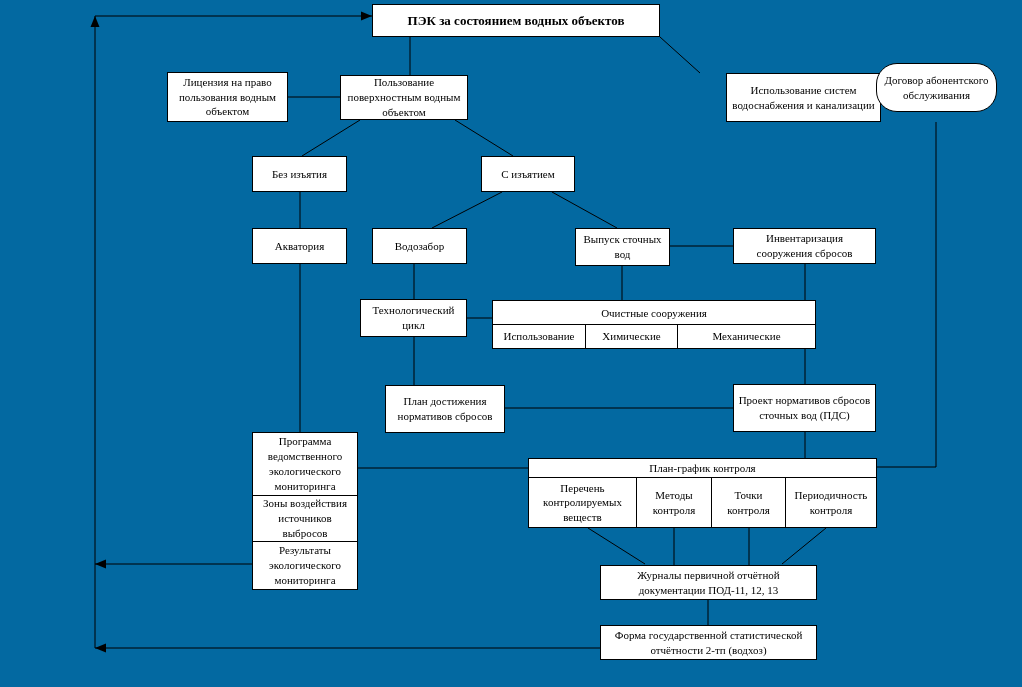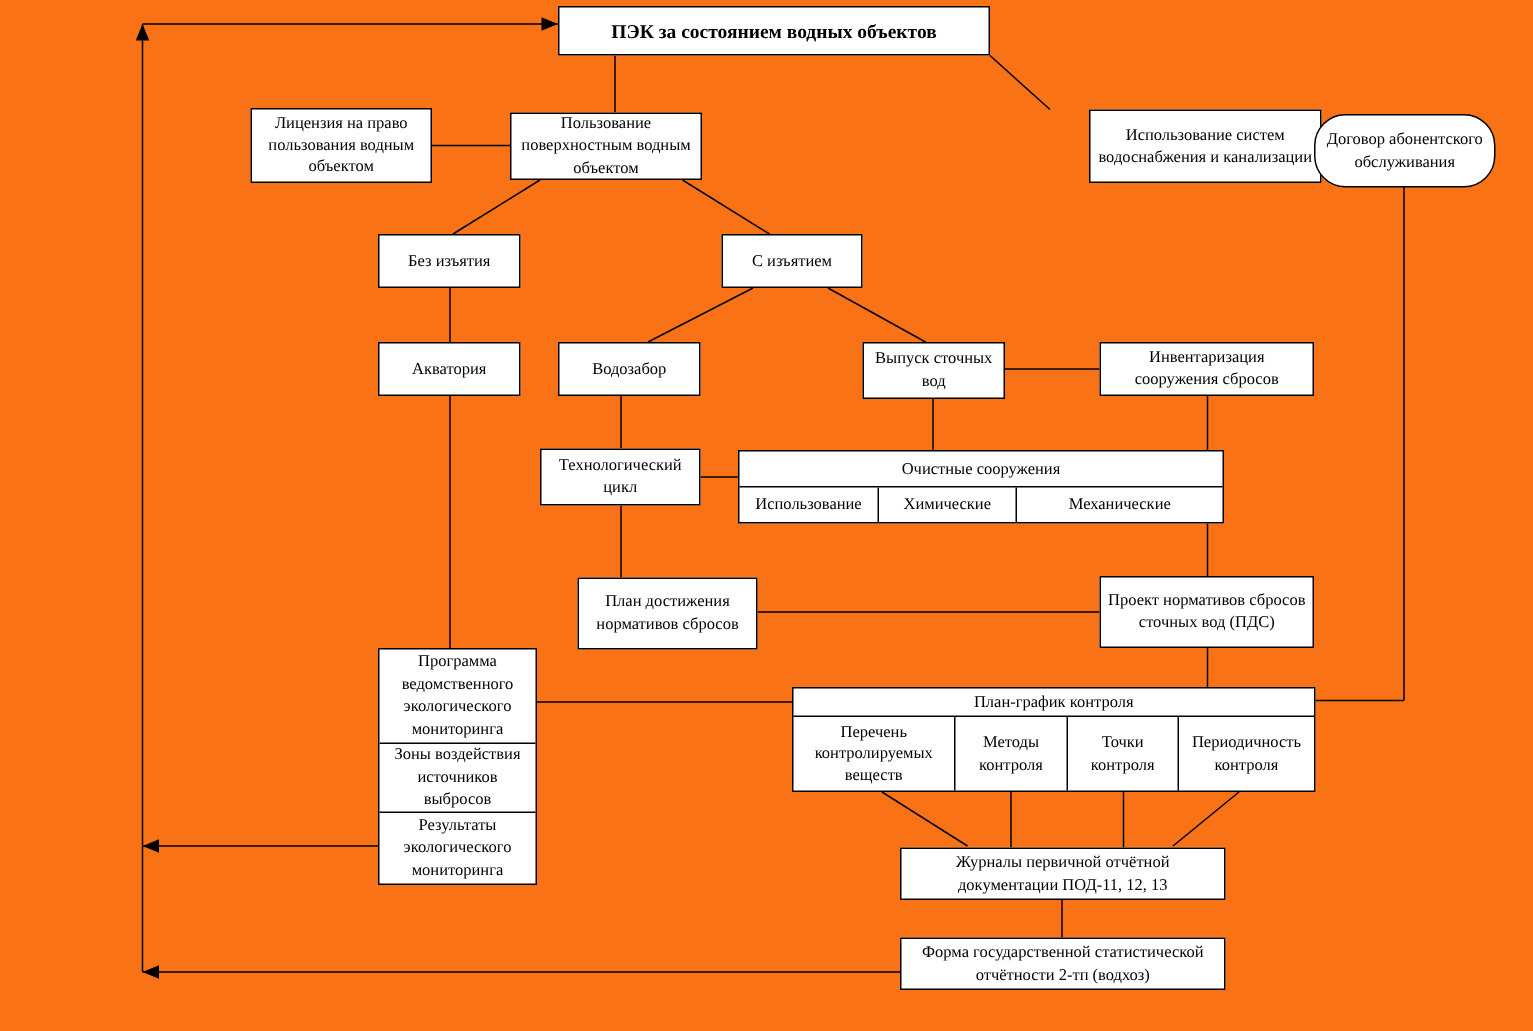--- a/index.html
+++ b/index.html
@@ -1,20 +1,20 @@
 <!DOCTYPE html>
 <html><head>
 <meta charset="utf-8">
 <style>
   html, body { margin: 0; padding: 0; background: #fff; }
   #canvas {
     position: relative;
     width: 1022px;
     height: 687px;
-    background: #f97316;
+    background: #0369a1;
     font-family: "Liberation Serif", "DejaVu Serif", serif;
     color: #000;
     overflow: hidden;
   }
   svg.wires {
     position: absolute;
     left: 0; top: 0;
     width: 1022px; height: 687px;
     pointer-events: none;
   }
@@ -143,21 +143,21 @@
   </svg>
 
   <div class="node title-box" style="left:372px; top:4px; width:288px; height:33px;">ПЭК за состоянием водных объектов</div>
 
   <div class="node" style="left:167px; top:72px; width:121px; height:50px;">Лицензия на право пользования водным объектом</div>
 
   <div class="node" style="left:340px; top:75px; width:128px; height:45px;">Пользование поверхностным водным объектом</div>
 
   <div class="node" style="left:705px; top:73px; width:155px; height:49px;margin-left:21px;">Использование систем водоснабжения и канализации</div>
 
-  <div class="node" style="left:876px; top:76px; width:121px; height:49px;border-radius:21px;">Договор абонентского обслуживания</div>
+  <div class="node" style="left:876px; top:63px; width:121px; height:49px;border-radius:21px;">Договор абонентского обслуживания</div>
 
   <div class="node" style="left:252px; top:156px; width:95px; height:36px;">Без изъятия</div>
 
   <div class="node" style="left:481px; top:156px; width:94px; height:36px;">С изъятием</div>
 
   <div class="node" style="left:252px; top:228px; width:95px; height:36px;">Акватория</div>
 
   <div class="node" style="left:372px; top:228px; width:95px; height:36px;">Водозабор</div>
 
   <div class="node" style="left:575px; top:228px; width:95px; height:38px;">Выпуск сточных вод</div>

